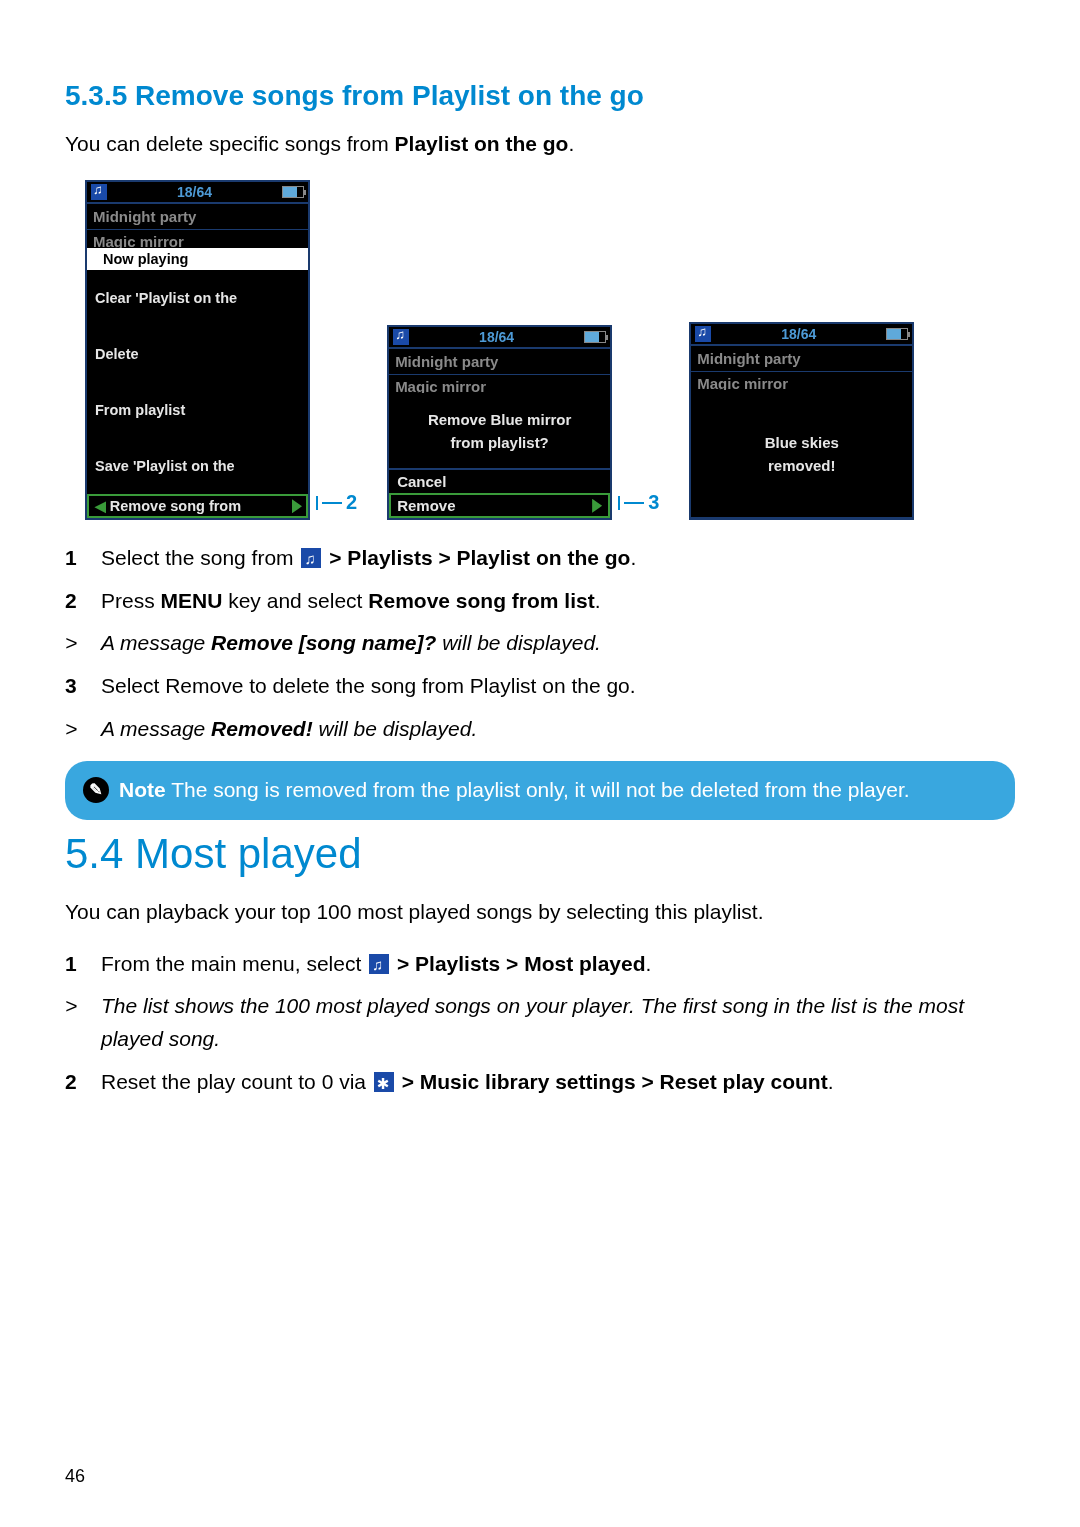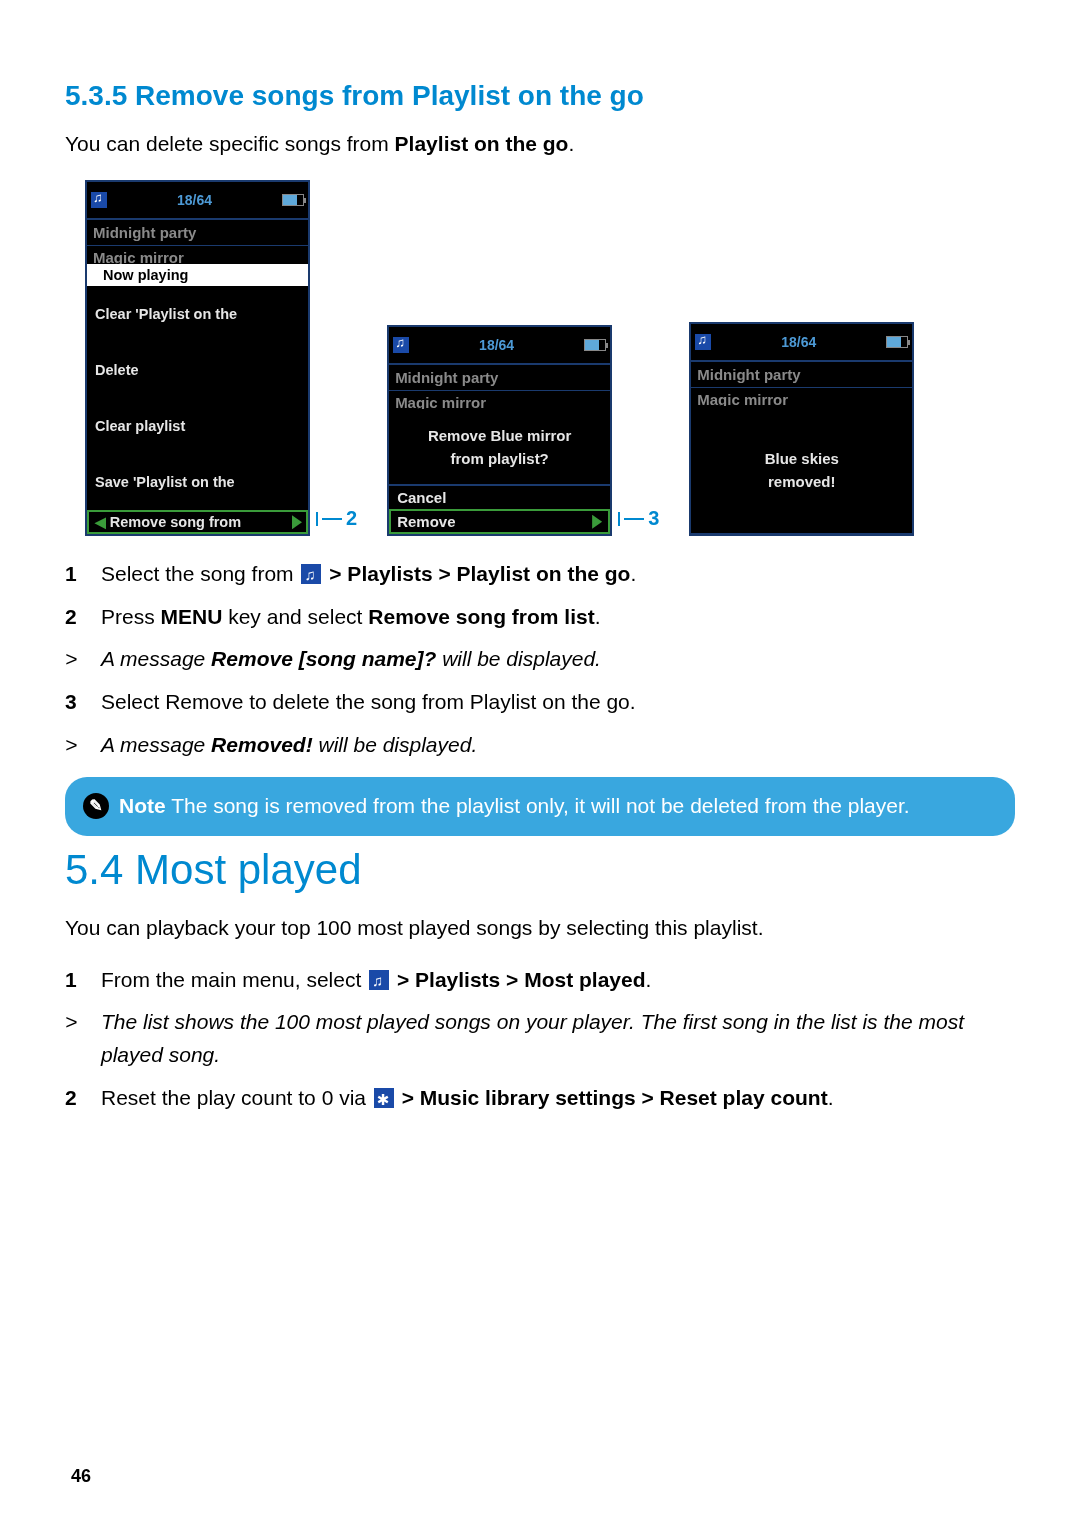--- a/index.html
+++ b/index.html
@@ -48,21 +48,21 @@
     font-size: 15px;
     color: #fff;
   }
   .device-header {
     display: flex;
     align-items: center;
     justify-content: space-between;
     background: #000;
     border-bottom: 2px solid #1a3a6e;
     padding: 2px 4px;
-    height: 38px;
+    height: 22px;
   }
   .music-icon {
     width: 16px; height: 16px;
     background: #1a4aa8;
     position: relative;
   }
   .music-icon::after {
     content: "♫";
     position: absolute;
     top: -2px; left: 2px;
@@ -196,23 +196,22 @@
     width:26px;height:26px;border-radius:50%;
     background:#000;color:#fff;
     display:flex;align-items:center;justify-content:center;
     font-weight:bold;font-size:16px;
     flex-shrink:0;
     margin-top:2px;
   }
   .page-num {
     position: absolute;
     bottom: 40px;
-    left: 71px;
+    left: 65px;
     font-size: 18px;
-    font-weight: bold;
   }
   .page-wrap { position: relative; width:1080px; min-height:1527px;}
 </style>
 </head>
 <body>
 
 <div class="page-wrap">
 <div class="page">
 
   <h2 class="section-sub">5.3.5 Remove songs from Playlist on the go</h2>
@@ -229,21 +228,21 @@
           <div class="music-icon"></div>
           <div class="header-count">18/64</div>
           <div class="battery"></div>
         </div>
         <div class="grey-row">Midnight party</div>
         <div class="grey-row cut">Magic mirror</div>
         <div class="menu-block">
           <div class="menu-item first">Now playing</div>
           <div class="menu-item">Clear 'Playlist on the</div>
           <div class="menu-item">Delete</div>
-          <div class="menu-item">Clear playlist</div>
+          <div class="menu-item">From playlist</div>
           <div class="menu-item">Save 'Playlist on the</div>
           <div class="menu-item highlight">
             <span style="display:flex;align-items:center;gap:2px;">
               <span class="arrow-l">◀</span>
               <span>Remove song from</span>
             </span>
             <span class="arrow-r"></span>
           </div>
         </div>
       </div>

